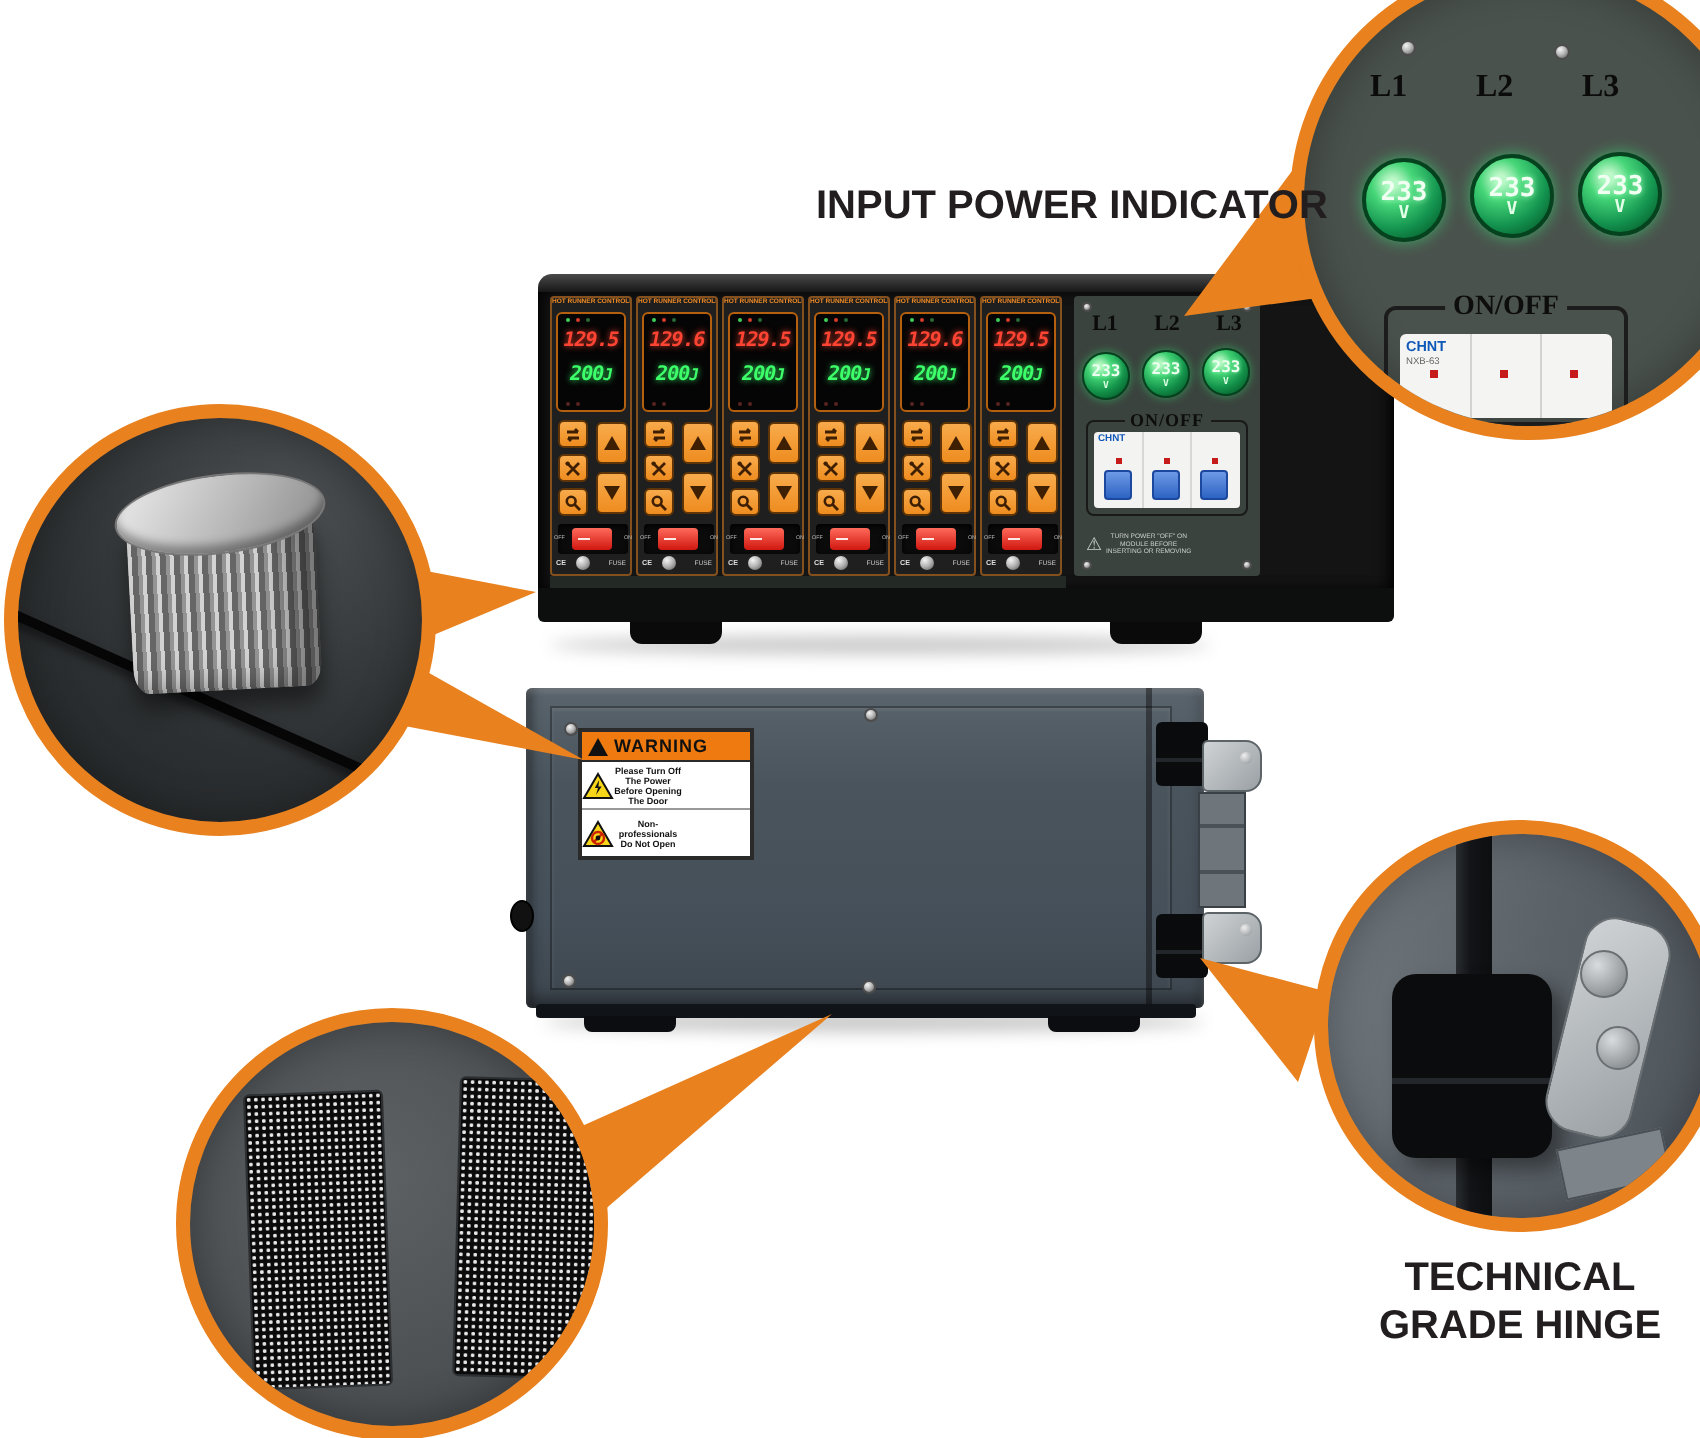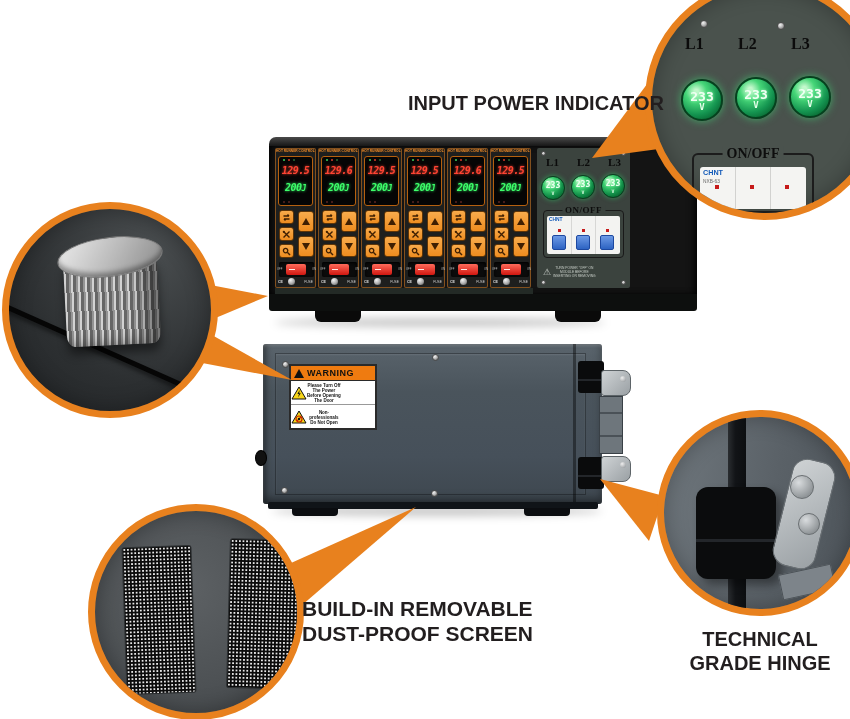--- a/index.html
+++ b/index.html
@@ -699,22 +699,18 @@
   <div class="callout" id="c-hinge">
     <div class="door-bar"></div>
     <div class="hinge-big"></div>
     <div class="latch-big"></div>
     <span class="latch-pin" style="left:126px;top:58px;width:24px;height:24px;"></span>
     <span class="latch-pin" style="left:134px;top:96px;width:22px;height:22px;"></span>
     <div class="latch-wedge"></div>
   </div>
 
   <div class="big-label" id="lbl-input">INPUT POWER INDICATOR</div>
-  <div class="big-label" id="lbl-dust">
-    <div>BUILD-IN REMOVABLE</div>
-    <div>DUST-PROOF SCREEN</div>
-  </div>
   <div class="big-label" id="lbl-hinge">
     <div>TECHNICAL</div>
     <div>GRADE HINGE</div>
   </div>
 
 </div>
 
 </body></html>

